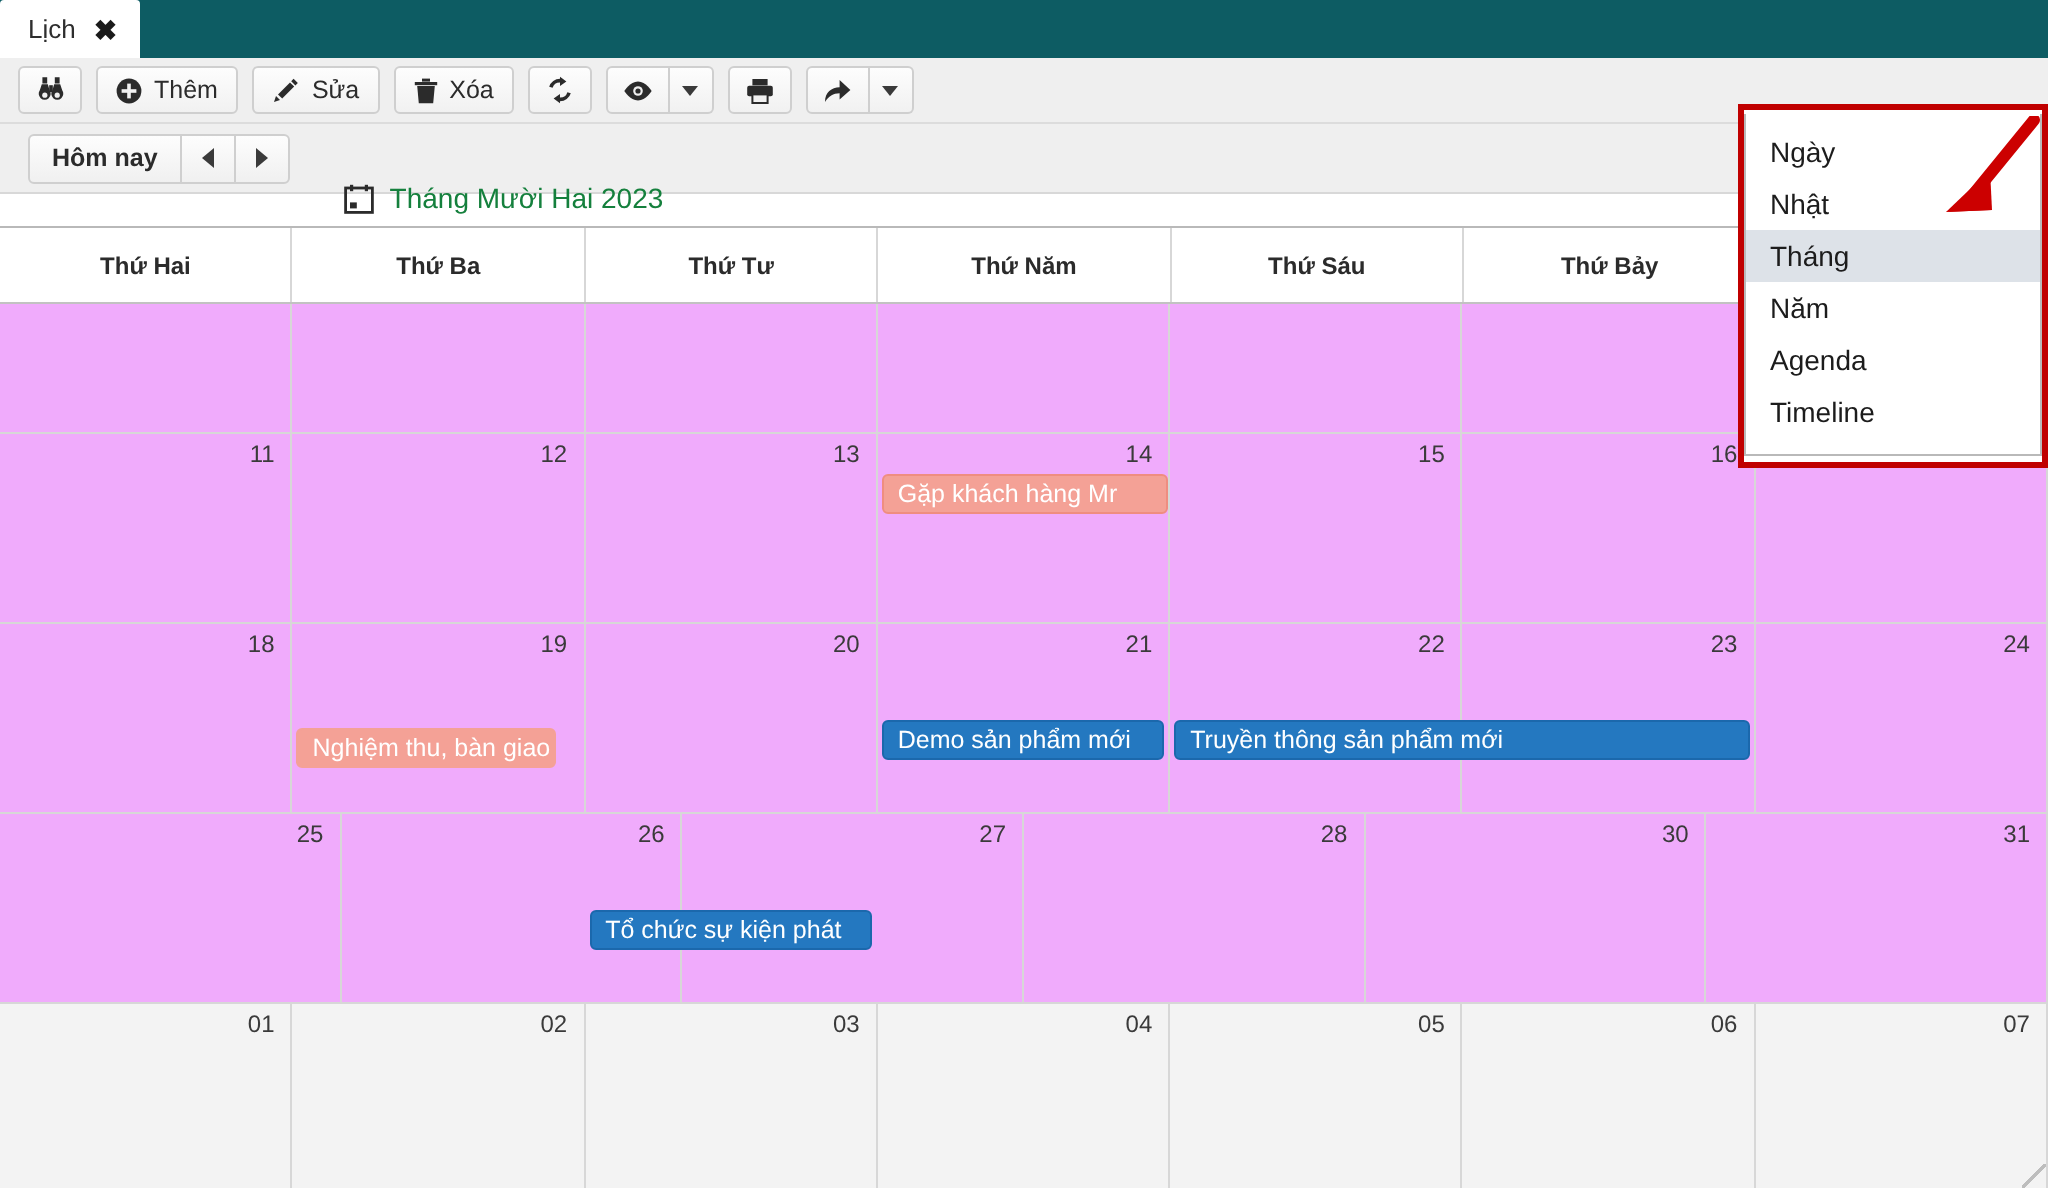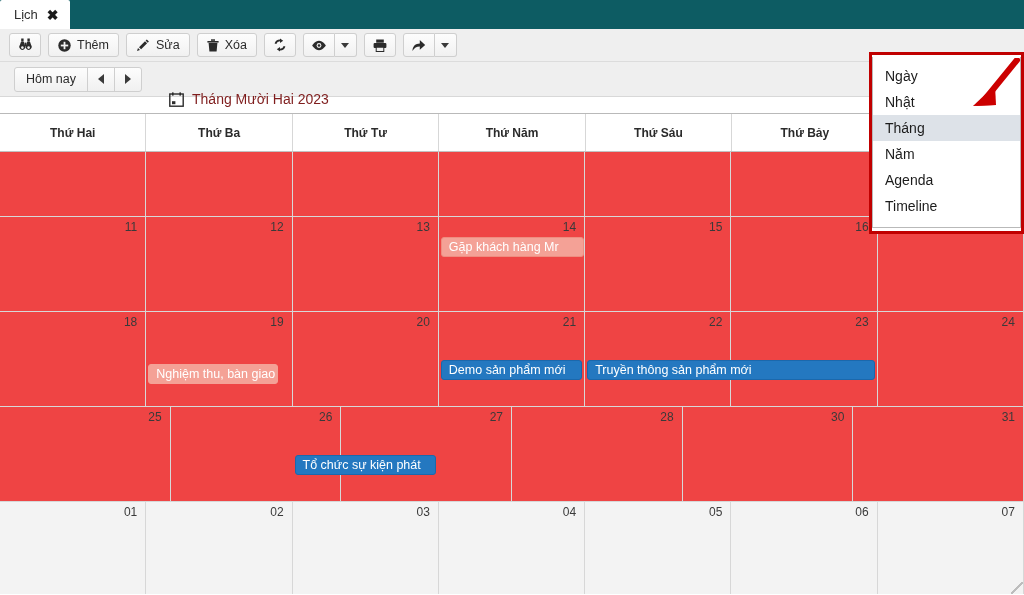--- a/index.html
+++ b/index.html
@@ -50,33 +50,33 @@
     width:0;height:0;border-left:4px solid transparent;border-right:4px solid transparent;
     border-top:5px solid #3a3a3a;
   }
 
   
   .navbar{
     height:35px;background:#efefef;border-bottom:1px solid #d8d8d8;
     display:flex;align-items:center;padding-left:14px;box-sizing:border-box;
     position:relative;
   }
-  .navgroup{display:flex;align-items:flex-end;}
+  .navgroup{display:flex;align-items:flex-end;font-weight:bold;}
   .navgroup .nbtn{
     height:25px;background:linear-gradient(#fdfdfd,#f0f0f0);
     border:1px solid #cfcfcf;display:flex;align-items:center;justify-content:center;
     font-size:12.5px;color:#2b2b2b;box-sizing:border-box;cursor:pointer;
     padding:0 11px;margin-left:-1px;
   }
   .navgroup .nbtn:first-child{margin-left:0;border-top-left-radius:3px;border-bottom-left-radius:3px;}
   .navgroup .nbtn:last-child{border-top-right-radius:3px;border-bottom-right-radius:3px;}
   .navgroup .nbtn.arrow{width:28px;padding:0;}
   .tri-left{width:0;height:0;border-top:5px solid transparent;border-bottom:5px solid transparent;border-right:6px solid #3a3a3a;}
   .tri-right{width:0;height:0;border-top:5px solid transparent;border-bottom:5px solid transparent;border-left:6px solid #3a3a3a;}
-  .period{display:flex;align-items:center;margin-left:27px;font-size:14px;color:#7f1d1d;margin-top:40px;}
+  .period{display:flex;align-items:center;margin-left:27px;font-size:14px;color:#15803d;margin-top:40px;}
   .period .cal-ico{margin-right:8px;display:inline-flex;}
 
   
   .viewselect{
     position:absolute;right:0;top:2px;width:155px;height:31px;
     background:#efefef;border:1px solid #c8c8c8;border-right:none;
     display:flex;align-items:center;justify-content:space-between;
     padding:0 10px 0 12px;box-sizing:border-box;font-size:14px;color:#222;
     cursor:pointer;
   }
@@ -109,21 +109,21 @@
     flex:1 1 0;display:flex;align-items:center;justify-content:center;
     font-size:12px;font-weight:bold;color:#2b2b2b;
     border-right:1px solid #d7d7d7;box-sizing:border-box;
   }
   .dayhead .dh:last-child{border-right:none;}
   .weeks{position:relative;}
   .week{display:flex;box-sizing:border-box;border-bottom:1px solid #d7d7d7;position:relative;}
   .week:last-child{border-bottom:none;}
   .cell{
     flex:1 1 0;border-right:1px solid #d7d7d7;box-sizing:border-box;
-    position:relative;background:#ef4444;
+    position:relative;background:#f0abfc;
   }
   .cell:last-child{border-right:none;}
   .cell.other{background:#f3f3f3;}
   .daynum{
     position:absolute;top:3px;right:8px;font-size:12px;color:#3a3a3a;
   }
   .evt-layer{position:absolute;left:0;top:0;width:100%;height:100%;pointer-events:none;}
   .evt{
     position:absolute;height:20px;line-height:19px;border-radius:3px;
     font-size:12.5px;color:#fff;padding:0 7px;box-sizing:border-box;

